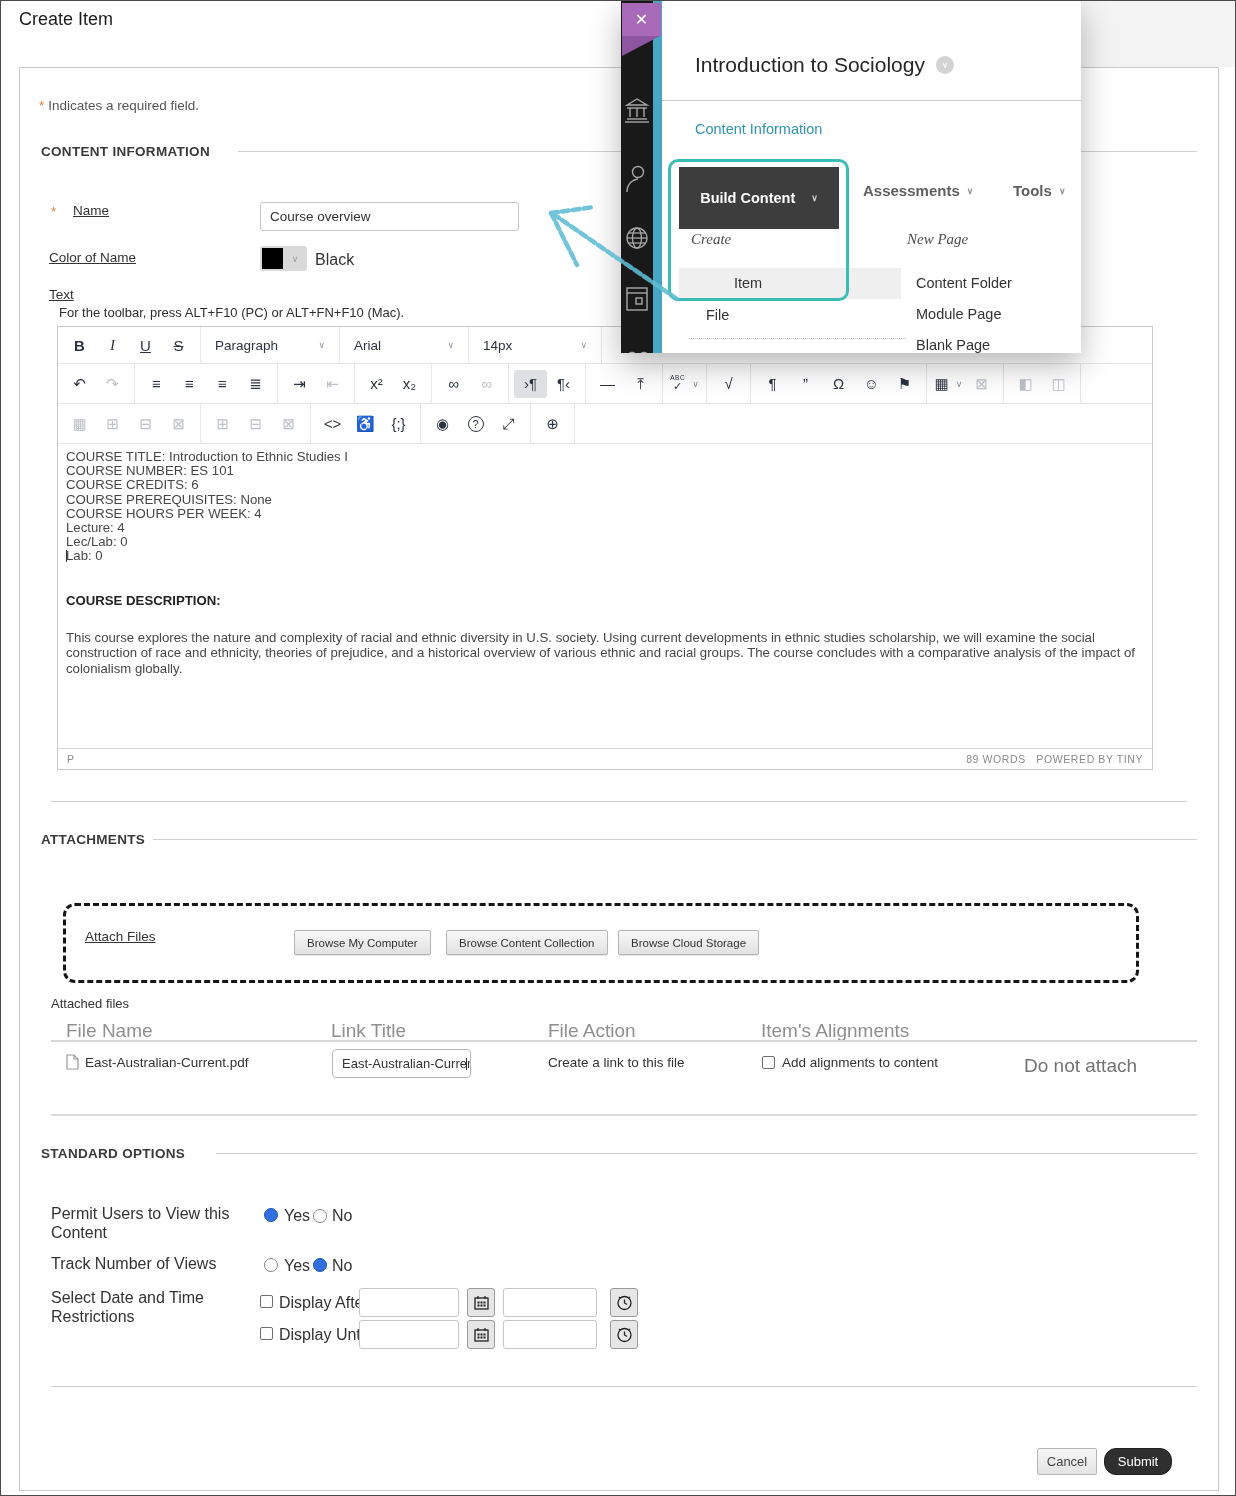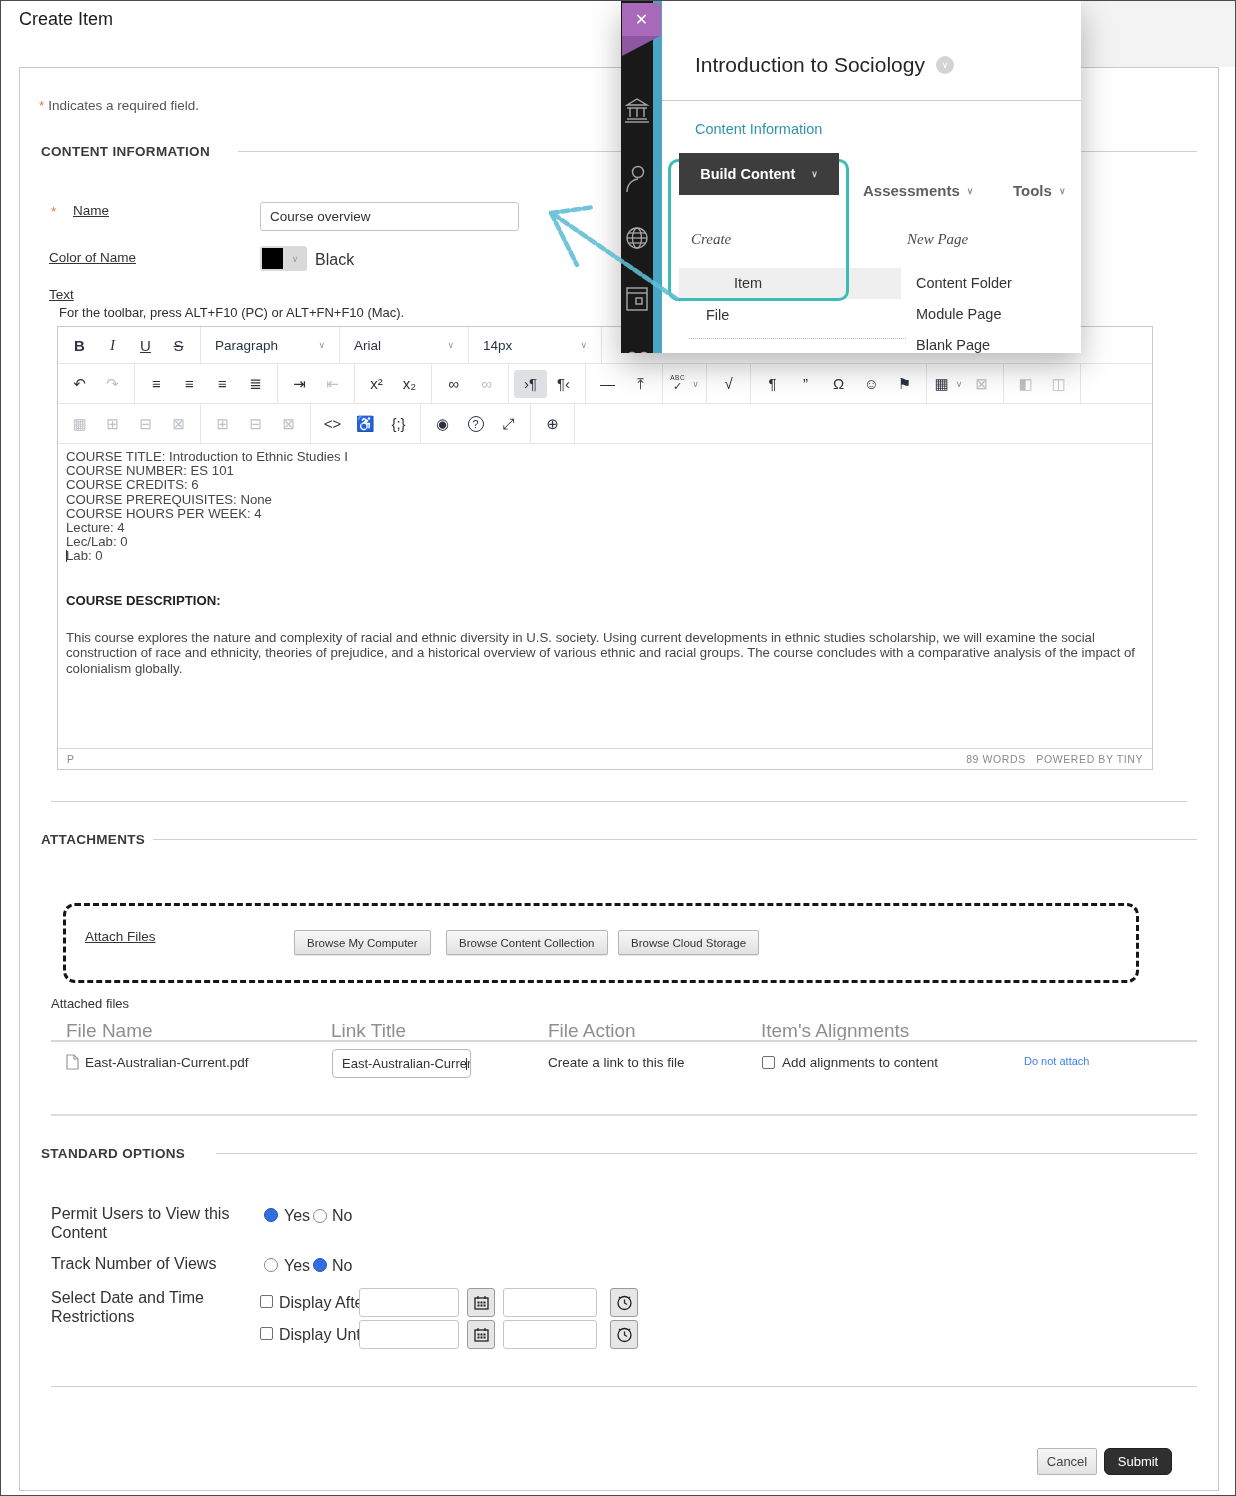--- a/index.html
+++ b/index.html
@@ -66,35 +66,35 @@
   
   .dash-box { left:62px; top:902px; width:1076px; height:80px;
               border:3px dashed #161616; border-radius:12px; }
   .browse-btn { height:25px; padding:0 12px; font-size:11.5px; color:#333;
                 border:1px solid #b5b5b5; border-radius:2px;
                 background:linear-gradient(#f8f8f8,#e1e1e1);
                 box-shadow:0 1px 1px rgba(0,0,0,.1); cursor:pointer;
                 font-family:"Liberation Sans",sans-serif; position:absolute; top:929px; }
   .th { font-size:19px; color:#8f8f8f; }
   .cell { font-size:13.5px; color:#333; }
-  .link { color:#3b82f6; font-size:11px; cursor:pointer; text-decoration:none; }
+  .link { color:#737373; font-size:19px; cursor:pointer; text-decoration:none; }
   .checkbox { width:13px; height:13px; border:1px solid #6f6f6f; border-radius:2px; background:#fff; }
 
   
   .radio { width:14px; height:14px; border:1px solid #8a8a8a; border-radius:50%; background:#fff; }
   .radio.sel { background:#2f6fe0; border-color:#2456b8; }
   .icon-btn { width:28px; height:29px; background:#e6e6e6; border:1px solid #9a9a9a;
               border-radius:3px; display:flex; align-items:center; justify-content:center; cursor:pointer; }
 
   
   .btn-cancel { left:1036px; top:1447px; width:60px; height:27px; border:1px solid #b5b5b5;
                 border-radius:2px; background:linear-gradient(#f6f6f6,#e3e3e3);
                 font-size:13px; color:#444; cursor:pointer; font-family:"Liberation Sans",sans-serif; }
   .btn-submit { left:1103px; top:1447px; width:68px; height:27px; border:1px solid #222;
-                border-radius:6px; background:#2f2f2f; font-size:13px; color:#fff;
+                border-radius:12px; background:#2f2f2f; font-size:13px; color:#fff;
                 cursor:pointer; font-family:"Liberation Sans",sans-serif; }
 
   
   .backdrop { left:1080px; top:0; width:156px; height:66px; background:#f3f3f3; }
   .popup { left:620px; top:0; width:460px; height:352px; background:#fff; z-index:40;
            box-shadow:0 12px 30px rgba(0,0,0,.28); overflow:hidden; }
   .pp-sidebar { position:absolute; left:0; top:0; width:32px; height:100%; background:#191919; }
   .pp-stripe { position:absolute; left:32px; top:0; width:9px; height:100%; background:#49a5c4; }
   .pp-close { position:absolute; left:1px; top:2px; width:39px; height:33px; background:#a869b8;
               color:#fff; font-size:16px; display:flex; align-items:center; justify-content:center;
@@ -106,21 +106,21 @@
   .pp-title { font-size:21px; color:#262626; }
   .circle-chev { width:18px; height:18px; border-radius:50%; background:#d4d4d4; color:#fff;
                  font-size:9px; display:flex; align-items:center; justify-content:center; }
   .pp-divider { position:absolute; left:41px; top:99px; width:419px; height:1px; background:#cdcdcd; }
   .pp-tab1 { position:absolute; left:74px; top:120px; font-size:14.5px; color:#2f93ac; cursor:pointer; }
   .pp-tab2 { position:absolute; left:228px; top:103px; width:177px; height:49px; background:#ebebeb;
              display:flex; align-items:center; justify-content:center; font-size:14.5px;
              font-weight:bold; color:#1f1f1f; cursor:pointer; }
   .teal-box { position:absolute; left:47px; top:158px; width:181px; height:142px;
               border:3px solid #3bbcb5; border-radius:10px; z-index:3; }
-  .build-btn { position:absolute; left:58px; top:152px; width:160px; height:42px; background:#3d3d3d;
+  .build-btn { position:absolute; left:58px; top:166px; width:160px; height:62px; background:#3d3d3d;
                color:#fff; font-size:14.5px; font-weight:bold; display:flex; align-items:center;
                justify-content:center; gap:9px; cursor:pointer; z-index:4; }
   .build-btn .chev { color:#cfcfcf; }
   .pp-menu { position:absolute; top:181px; font-size:15px; font-weight:bold; color:#5f5f5f;
              cursor:pointer; display:flex; align-items:center; }
   .menu-h { position:absolute; font-family:"Liberation Serif",serif; font-style:italic;
             font-size:15px; color:#4c4c4c; }
   .item-hl { position:absolute; left:58px; top:267px; width:222px; height:31px; background:#efefef; }
   .dd-item { position:absolute; font-size:14.5px; color:#333; cursor:pointer; z-index:4; }
   .dot-rule { position:absolute; left:68px; top:337px; width:217px; border-top:1px dotted #b5b5b5; }

